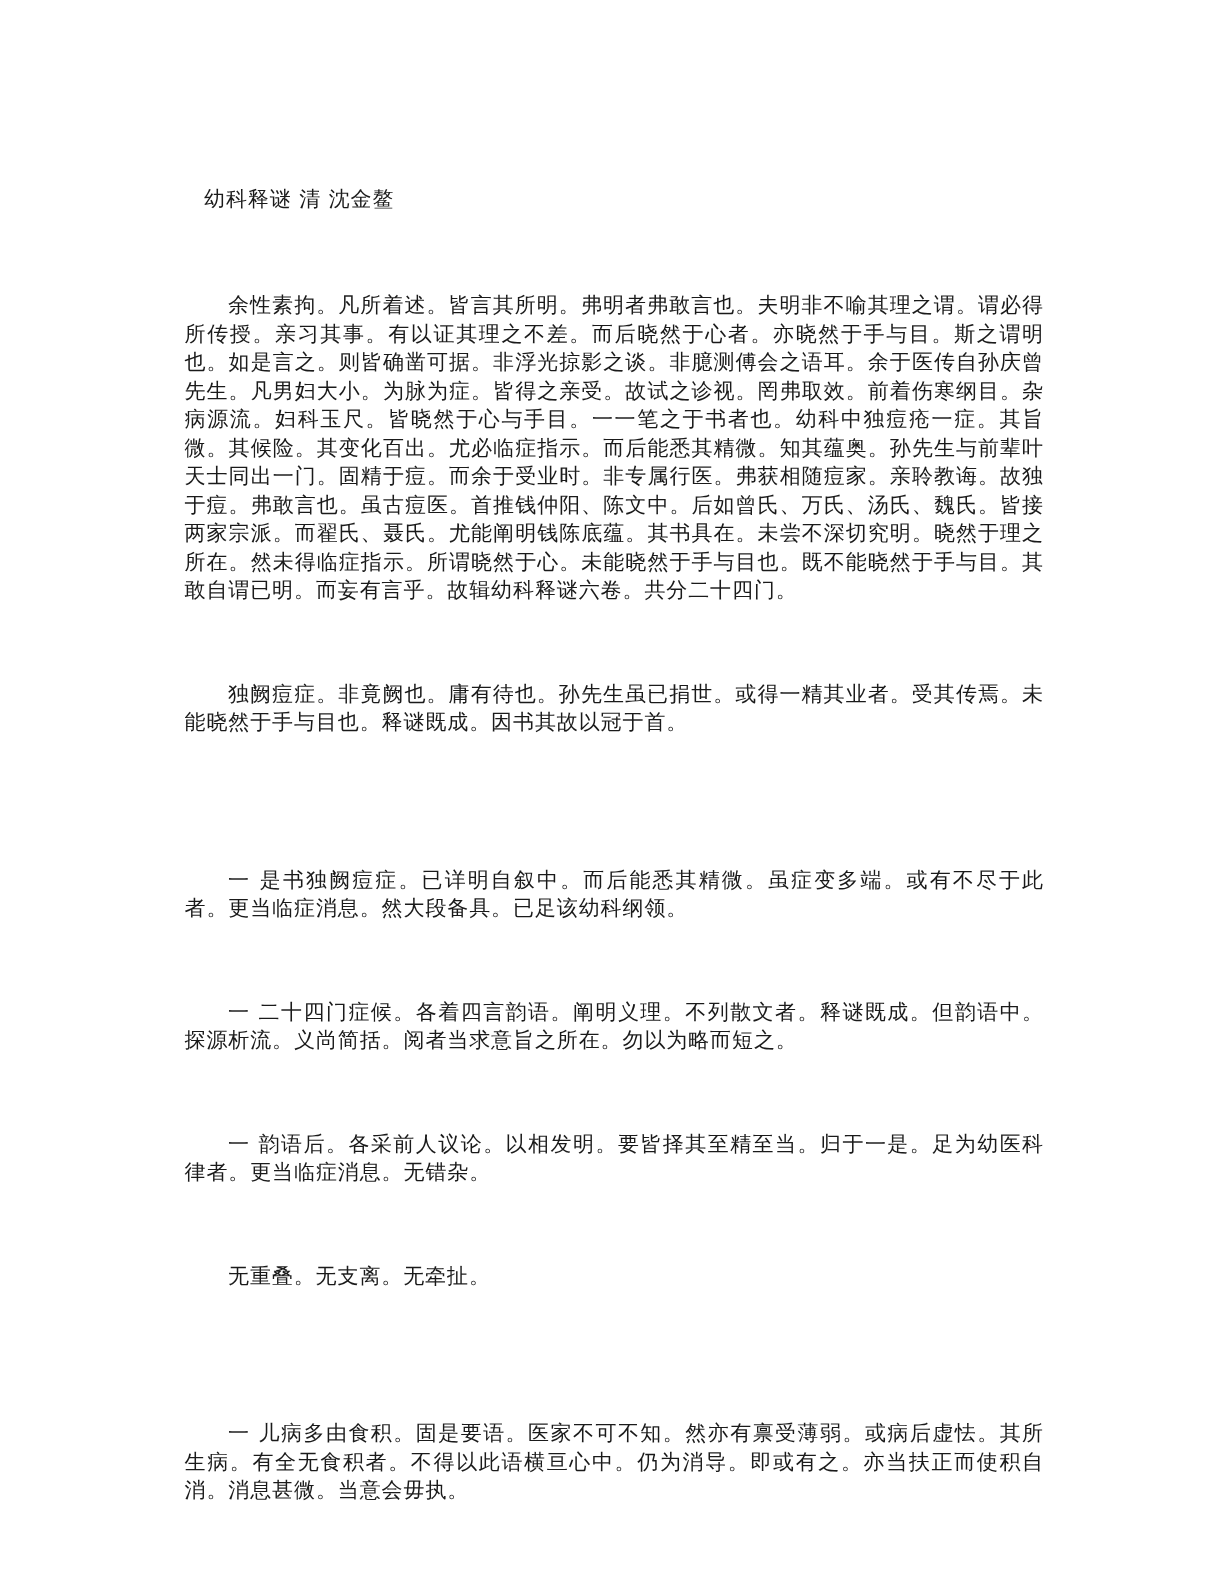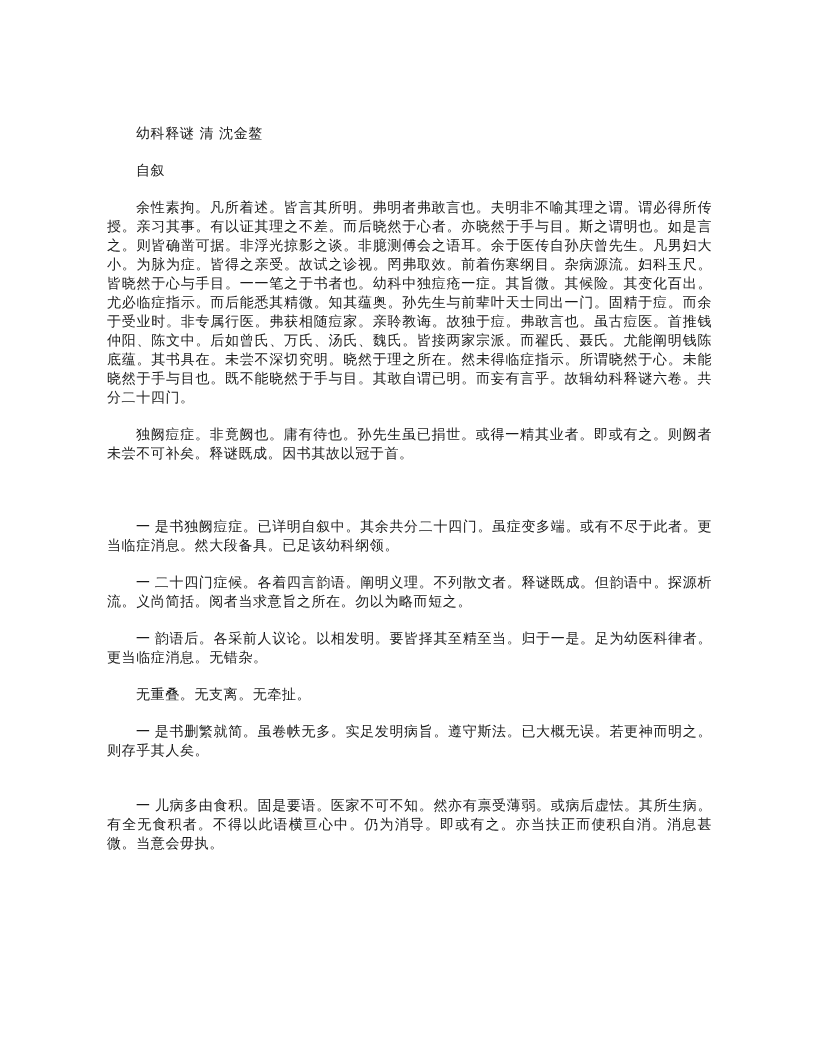--- a/index.html
+++ b/index.html
@@ -1,53 +1,51 @@
 <!DOCTYPE html>
 <html><head>
 <meta charset="utf-8">
 <style>
   html, body { margin: 0; padding: 0; background: #ffffff; }
   body { width: 816px; height: 1056px; position: relative; overflow: hidden;
          font-family: "DejaVu Serif", "Liberation Serif", serif; color: #1a1a1a; }
   .page { position: absolute; left: 0; top: 0; width: 816px; height: 1056px; background: #fff; }
   .content { position: absolute; left: 107px; top: 124px; width: 605px; }
-  .line-block { font-size: 14px; line-height: 19px; letter-spacing: 0.6px; text-align: justify; word-break: break-all; margin: 0; font-family: Liberation Serif, serif; }
+  .line-block { font-size: 14px; line-height: 19px; letter-spacing: 0.6px; text-align: justify; word-break: break-all; margin: 16px; }
   .indent { text-indent: 29px; }
   .heading { font-size: 14px; line-height: 19px; letter-spacing: 0.6px; margin: 0; text-indent: 29px; }
   .gap-title { height: 18px; }
   .gap-p { height: 18px; }
 </style>
 </head>
 <body>
 
 <div class="page">
   <div class="content">
 
     <p class="heading">幼科释谜 清 沈金鳌</p>
     <div class="gap-title"></div>
 
-    <p class="heading">自叙</p>
     <div class="gap-title"></div>
 
     <p class="line-block indent">余性素拘。凡所着述。皆言其所明。弗明者弗敢言也。夫明非不喻其理之谓。谓必得所传授。亲习其事。有以证其理之不差。而后晓然于心者。亦晓然于手与目。斯之谓明也。如是言之。则皆确凿可据。非浮光掠影之谈。非臆测傅会之语耳。余于医传自孙庆曾先生。凡男妇大小。为脉为症。皆得之亲受。故试之诊视。罔弗取效。前着伤寒纲目。杂病源流。妇科玉尺。皆晓然于心与手目。一一笔之于书者也。幼科中独痘疮一症。其旨微。其候险。其变化百出。尤必临症指示。而后能悉其精微。知其蕴奥。孙先生与前辈叶天士同出一门。固精于痘。而余于受业时。非专属行医。弗获相随痘家。亲聆教诲。故独于痘。弗敢言也。虽古痘医。首推钱仲阳、陈文中。后如曾氏、万氏、汤氏、魏氏。皆接两家宗派。而翟氏、聂氏。尤能阐明钱陈底蕴。其书具在。未尝不深切究明。晓然于理之所在。然未得临症指示。所谓晓然于心。未能晓然于手与目也。既不能晓然于手与目。其敢自谓已明。而妄有言乎。故辑幼科释谜六卷。共分二十四门。</p>
     <div class="gap-p"></div>
-    <p class="line-block indent">独阙痘症。非竟阙也。庸有待也。孙先生虽已捐世。或得一精其业者。即或有之。则阙者未尝不可补矣。释谜既成。因书其故以冠于首。</p>
+    <p class="line-block indent">独阙痘症。非竟阙也。庸有待也。孙先生虽已捐世。或得一精其业者。受其传焉。未能晓然于手与目也。释谜既成。因书其故以冠于首。</p>
     <div class="gap-p"></div>
     <div class="gap-title"></div>
 
     <div class="gap-title"></div>
 
-    <p class="line-block indent">一 是书独阙痘症。已详明自叙中。其余共分二十四门。虽症变多端。或有不尽于此者。更当临症消息。然大段备具。已足该幼科纲领。</p>
+    <p class="line-block indent">一 是书独阙痘症。已详明自叙中。而后能悉其精微。虽症变多端。或有不尽于此者。更当临症消息。然大段备具。已足该幼科纲领。</p>
     <div class="gap-p"></div>
     <p class="line-block indent">一 二十四门症候。各着四言韵语。阐明义理。不列散文者。释谜既成。但韵语中。探源析流。义尚简括。阅者当求意旨之所在。勿以为略而短之。</p>
     <div class="gap-p"></div>
     <p class="line-block indent">一 韵语后。各采前人议论。以相发明。要皆择其至精至当。归于一是。足为幼医科律者。更当临症消息。无错杂。</p>
     <div class="gap-p"></div>
     <p class="line-block indent">无重叠。无支离。无牵扯。</p>
     <div class="gap-p"></div>
-    <p class="line-block indent">一 是书删繁就简。虽卷帙无多。实足发明病旨。遵守斯法。已大概无误。若更神而明之。则存乎其人矣。</p>
     <div class="gap-p"></div>
     <div class="gap-p"></div>
     <p class="line-block indent">一 儿病多由食积。固是要语。医家不可不知。然亦有禀受薄弱。或病后虚怯。其所生病。有全无食积者。不得以此语横亘心中。仍为消导。即或有之。亦当扶正而使积自消。消息甚微。当意会毋执。</p>
     <div class="gap-p"></div>
 
   </div>
 </div>
 
 </body></html>

